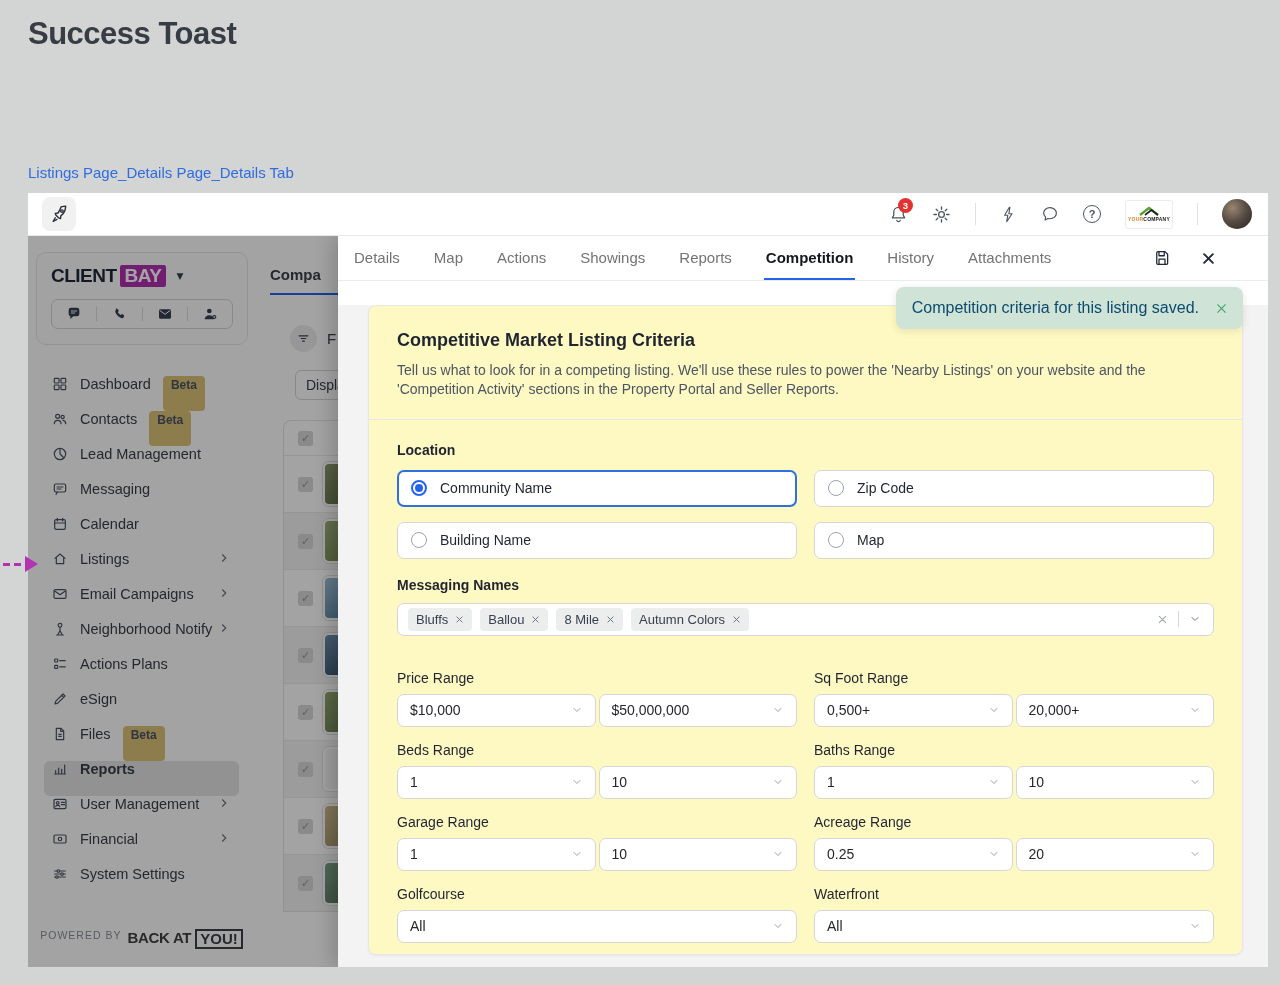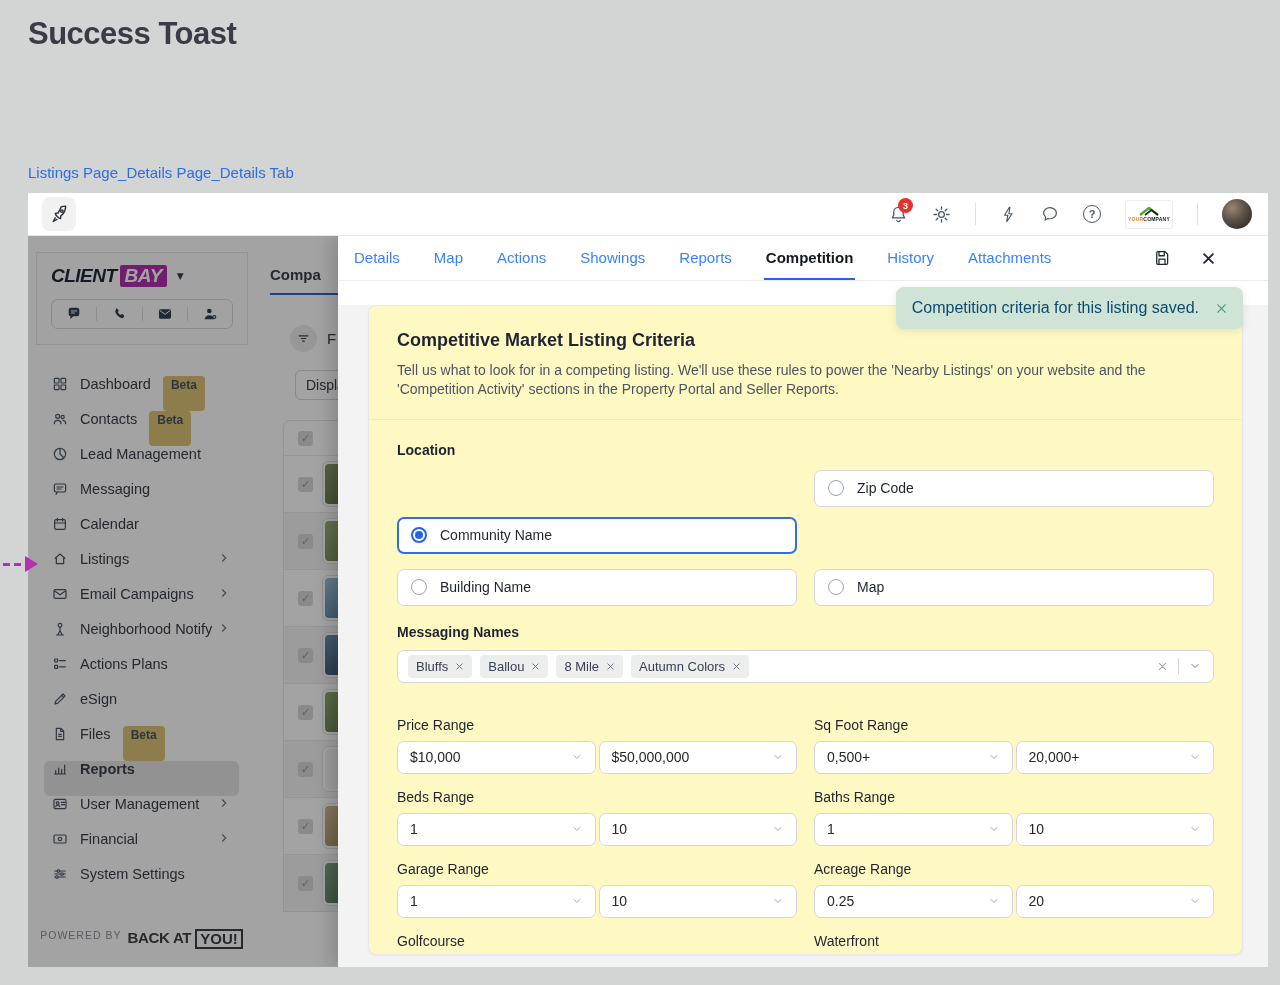--- a/index.html
+++ b/index.html
@@ -33,21 +33,21 @@
   .q-circle { width:18px; height:18px; border:1.6px solid #4b5563; border-radius:50%; font-size:11px; font-weight:700; display:flex; align-items:center; justify-content:center; color:#4b5563; }
   .yc-logo { width:48px; height:29px; background:#fff; border:1px solid #ededee; border-radius:3px; display:flex; flex-direction:column; align-items:center; justify-content:center; cursor:pointer; }
   .yc-text { font-size:5px; font-weight:800; letter-spacing:.2px; line-height:1; margin-top:1px; }
   .yc-text .y { color:#d9822b; } .yc-text .c { color:#222; }
   .avatar { width:30px; height:30px; border-radius:50%; background:radial-gradient(circle at 35% 30%, #9a8672 0%, #5a4f46 45%, #23211f 100%); cursor:pointer; }
 
   .app-body { position:relative; height:731px; background:#fff; overflow:hidden; }
 
   
   .sidebar { position:absolute; left:0; top:0; width:227px; height:100%; background:#fff; }
-  .sb-card { position:absolute; left:8px; top:16px; width:212px; height:93px; border:1px solid #e5e7eb; border-radius:0; background:#fdfdfd;font-style:italic; }
+  .sb-card { position:absolute; left:8px; top:16px; width:212px; height:93px; border:1px solid #e5e7eb; border-radius:10px; background:#fdfdfd; }
   .sb-logo-row { display:flex; align-items:center; padding:12px 14px 0; }
   .logo-client { font-size:19px; font-weight:800; letter-spacing:-0.5px; color:#1f2937; }
   .logo-bay { font-size:19px; font-weight:800; letter-spacing:-0.5px; color:#fff; background:#b32fb0; padding:0 5px; border-radius:2px; margin-left:3px; }
   .logo-caret { font-family:"DejaVu Sans",sans-serif; font-size:9px; color:#374151; margin-left:10px; }
   .sb-tools { margin:12px 14px 0; height:30px; border:1px solid #d4d6db; border-radius:7px; display:flex; align-items:center; }
   .sb-tool { flex:1; display:flex; align-items:center; justify-content:center; color:#374151; cursor:pointer; }
   .sb-tool-div { width:1px; height:14px; background:#dcdde0; }
 
   .sb-menu { position:absolute; left:16px; right:16px; top:140px; }
   .sb-item { height:35px; display:flex; padding:0 8px; border-radius:6px; color:#3b4049; font-size:14.5px; cursor:pointer; }
@@ -78,21 +78,21 @@
   .t3{background:linear-gradient(160deg,#9cc0d8,#5f86a5);} .t4{background:linear-gradient(160deg,#6d8fae,#3d5670);}
   .t5{background:linear-gradient(135deg,#93a871,#657a4c);} .t6{background:linear-gradient(135deg,#c6b08a,#8d7а5e,#8d7a5e);}
   .t7{background:linear-gradient(135deg,#cdb globalization,#c9b489);} .t7{background:linear-gradient(135deg,#cdbb90,#a08b62);}
   .t8{background:linear-gradient(135deg,#7fa287,#53745c);}
 
   .dim-overlay { position:absolute; inset:0; background:rgba(0,0,0,0.36); z-index:10; }
 
   
   .modal { position:absolute; left:310px; top:0; width:930px; height:100%; background:#fff; z-index:20; box-shadow:-6px 0 18px rgba(0,0,0,0.18); }
   .tabbar { height:45px; display:flex; align-items:center; padding-left:14px; gap:30px; background:#fff; border-bottom:1px solid #ececee; }
-  .tab { height:100%; display:flex; align-items:center; font-size:15px; color:#3b82f6; border-bottom:2.5px solid transparent; padding:0 2px; cursor:pointer; white-space:nowrap; }
+  .tab { height:100%; display:flex; align-items:center; font-size:15px; color:#737373; border-bottom:2.5px solid transparent; padding:0 2px; cursor:pointer; white-space:nowrap; }
   .tab.active { color:#15181e; font-weight:700; border-bottom-color:#2563eb; }
   .tabbar-actions { margin-left:auto; display:flex; align-items:center; gap:30px; padding-right:52px; color:#1f2937; }
   .tb-action { cursor:pointer; display:flex; }
 
   .modal-content { position:relative; height:686px; background:#f3f3f4; }
 
   .toast { position:absolute; top:-18px; right:25px; height:42px; background:#cfe4d7; border-radius:8px; display:flex; align-items:center; padding:0 15px 0 16px; box-shadow:0 2px 8px rgba(0,0,0,0.10); z-index:40; }
   .toast-msg { font-size:16px; color:#0c4a6e; }
   .toast-close { margin-left:16px; color:#3aa06a; cursor:pointer; display:flex; }
 
@@ -101,21 +101,21 @@
   .card-title { font-size:18px; font-weight:700; color:#1f2430; margin-bottom:10px; }
   .card-desc { font-size:14px; color:#4b5563; line-height:1.35; }
   .card-div { border-top:1px solid #e7e7e9; }
   .card-body { padding:22px 28px; }
 
   .f-label { font-size:14px; font-weight:700; color:#1f2430; }
   .loc-label { margin-bottom:12px; }
 
   .radio-grid { display:grid; grid-template-columns:1fr 1fr; column-gap:17px; row-gap:15px; margin-bottom:18px; }
   .radio-card { height:37px; border:1px solid #d6d6da; border-radius:7px; background:#fff; display:flex; align-items:center; padding-left:13px; gap:13px; cursor:pointer; }
-  .radio-card.selected { border:2px solid #2f6fe0; padding-left:12px;margin-top:47px; }
+  .radio-card.selected { border:2px solid #2f6fe0; padding-left:12px; }
   .radio { width:16px; height:16px; border-radius:50%; border:1.5px solid #9ca3af; background:#fff; flex:none; }
   .radio.on { border:2px solid #2563eb; display:flex; align-items:center; justify-content:center; }
   .radio.on::after { content:""; width:8px; height:8px; border-radius:50%; background:#2563eb; }
   .radio-label { font-size:14px; color:#1f2430; }
 
   .comm-label { margin-bottom:10px; margin-top:2px; }
   .tagbox { height:33px; border:1px solid #d6d6da; border-radius:7px; background:#fff; display:flex; align-items:center; padding:0 12px 0 10px; gap:8px; }
   .tag { height:23px; background:#eceded; border-radius:4px; display:flex; align-items:center; padding:0 8px; gap:7px; font-size:13px; color:#374151; }
   .tag-x { color:#6b7280; cursor:pointer; display:flex; }
   .tagbox-right { margin-left:auto; display:flex; align-items:center; }

